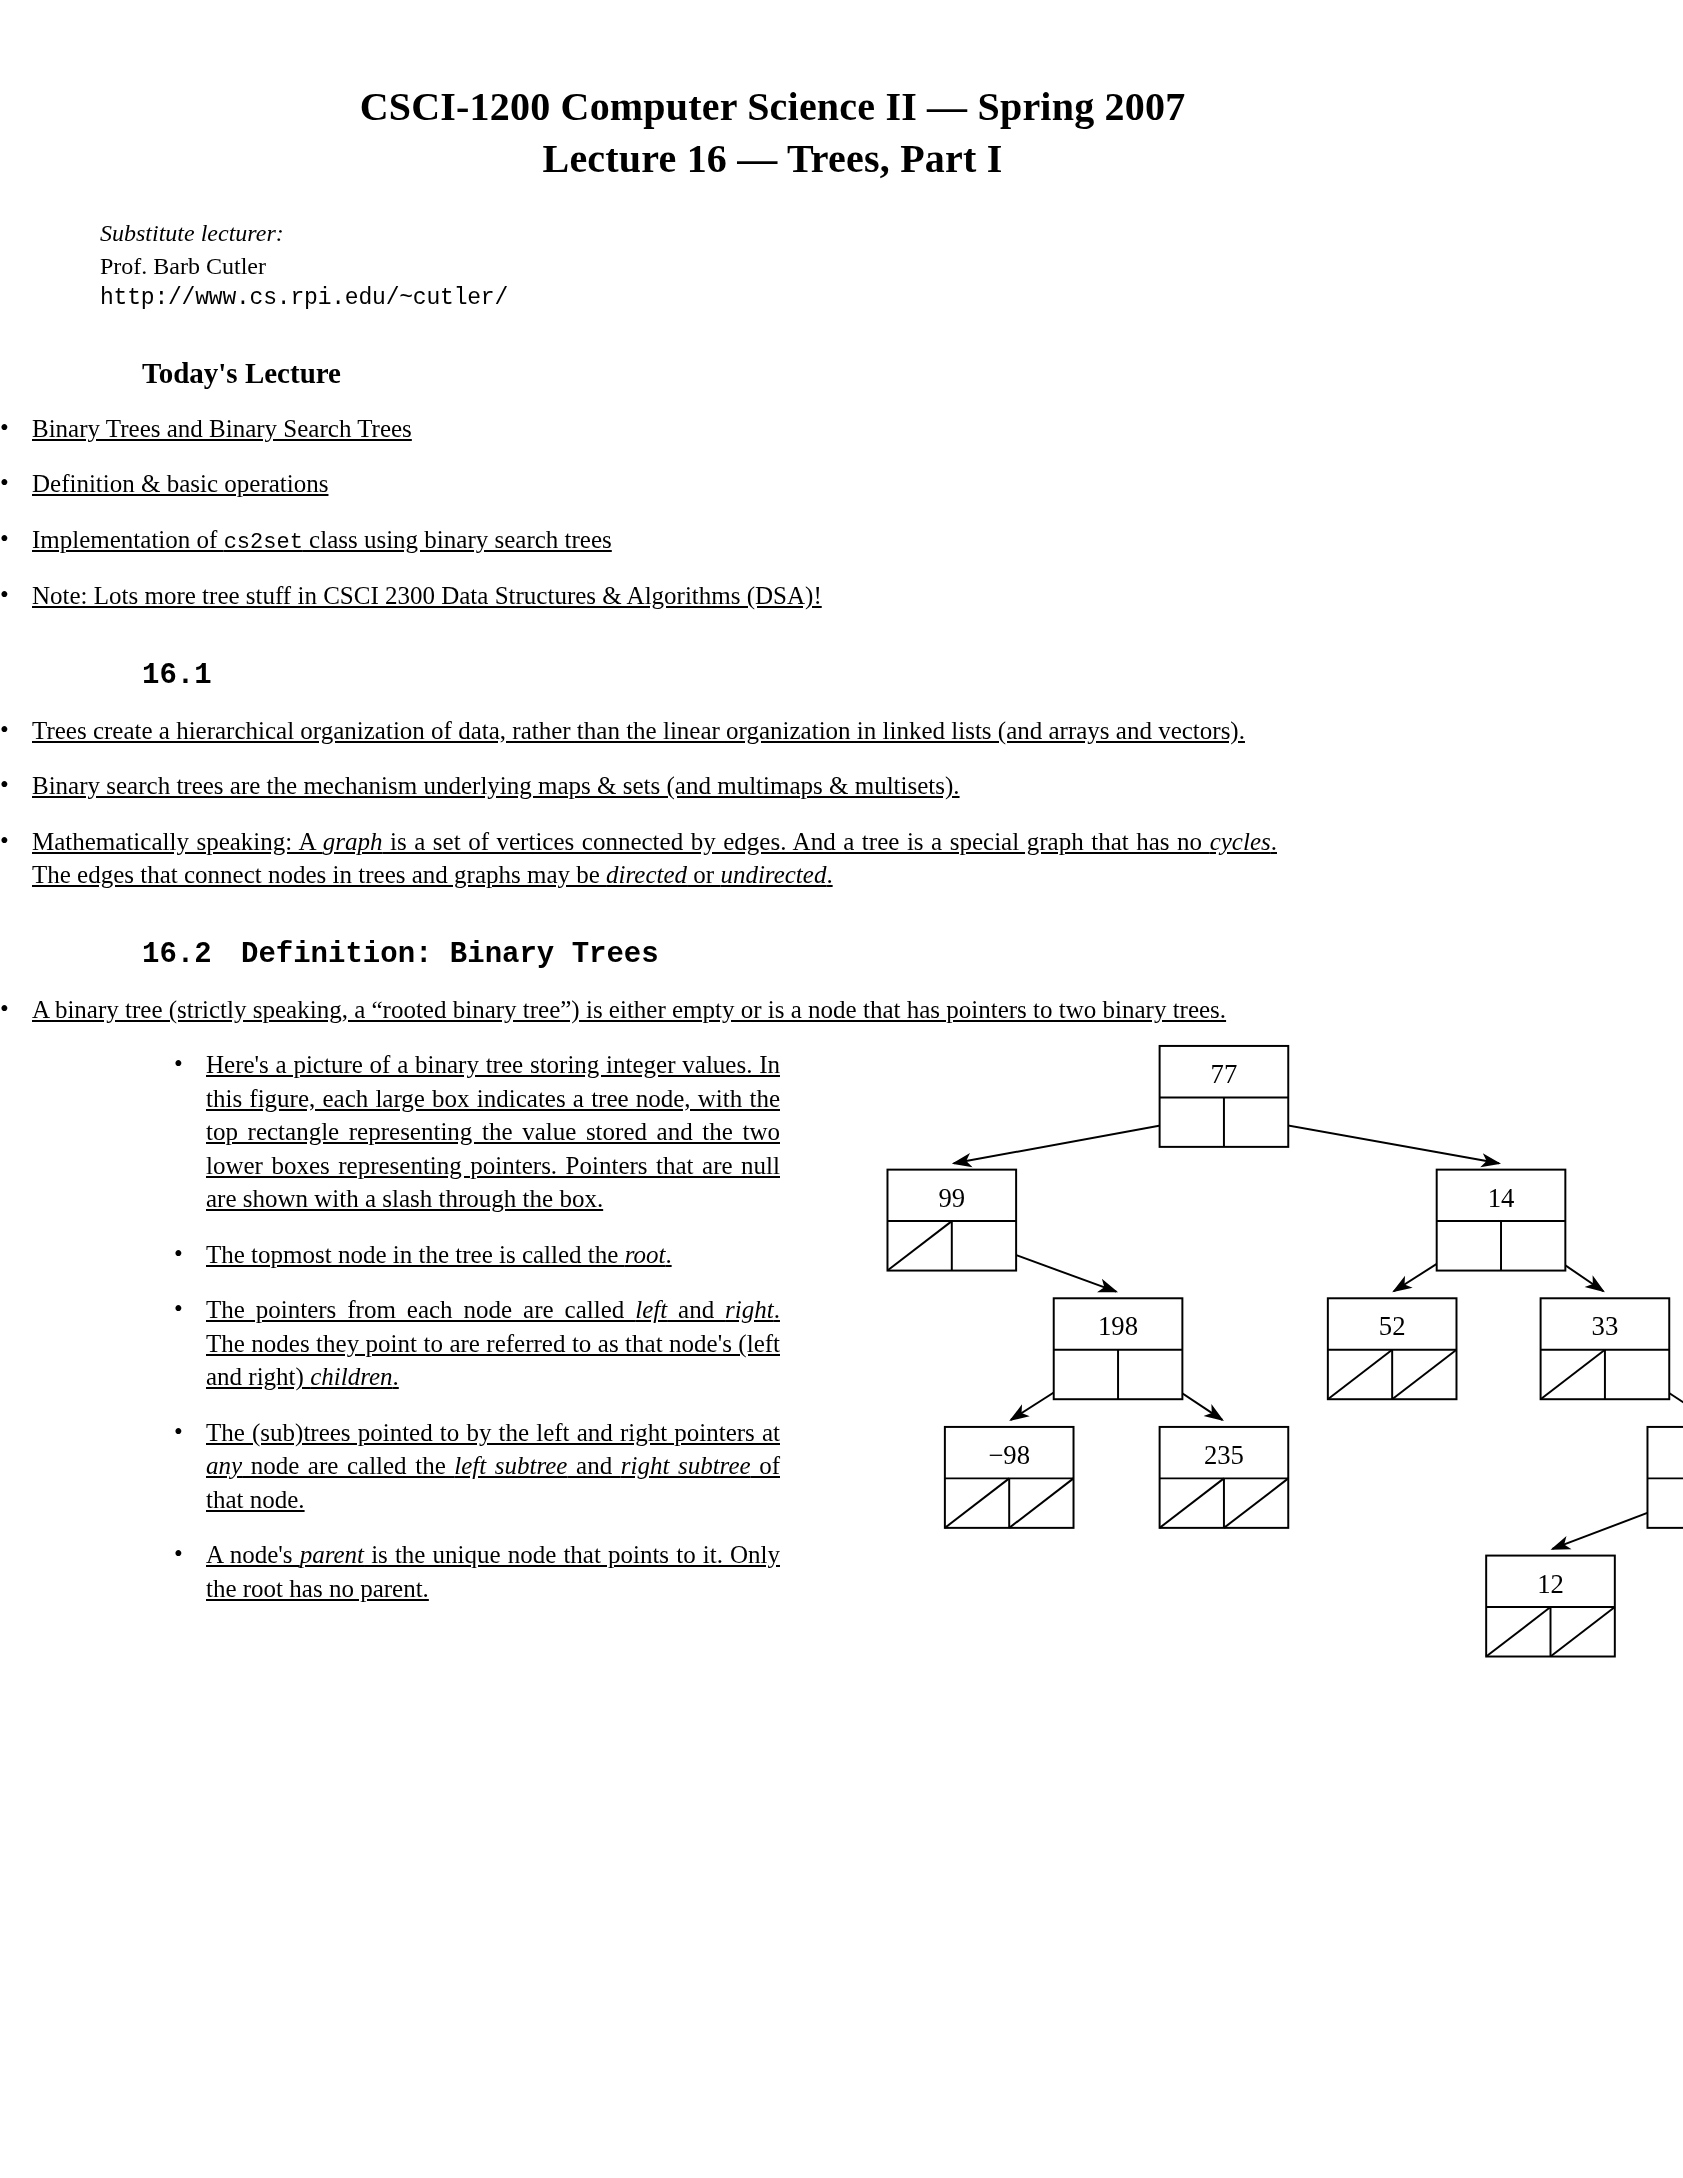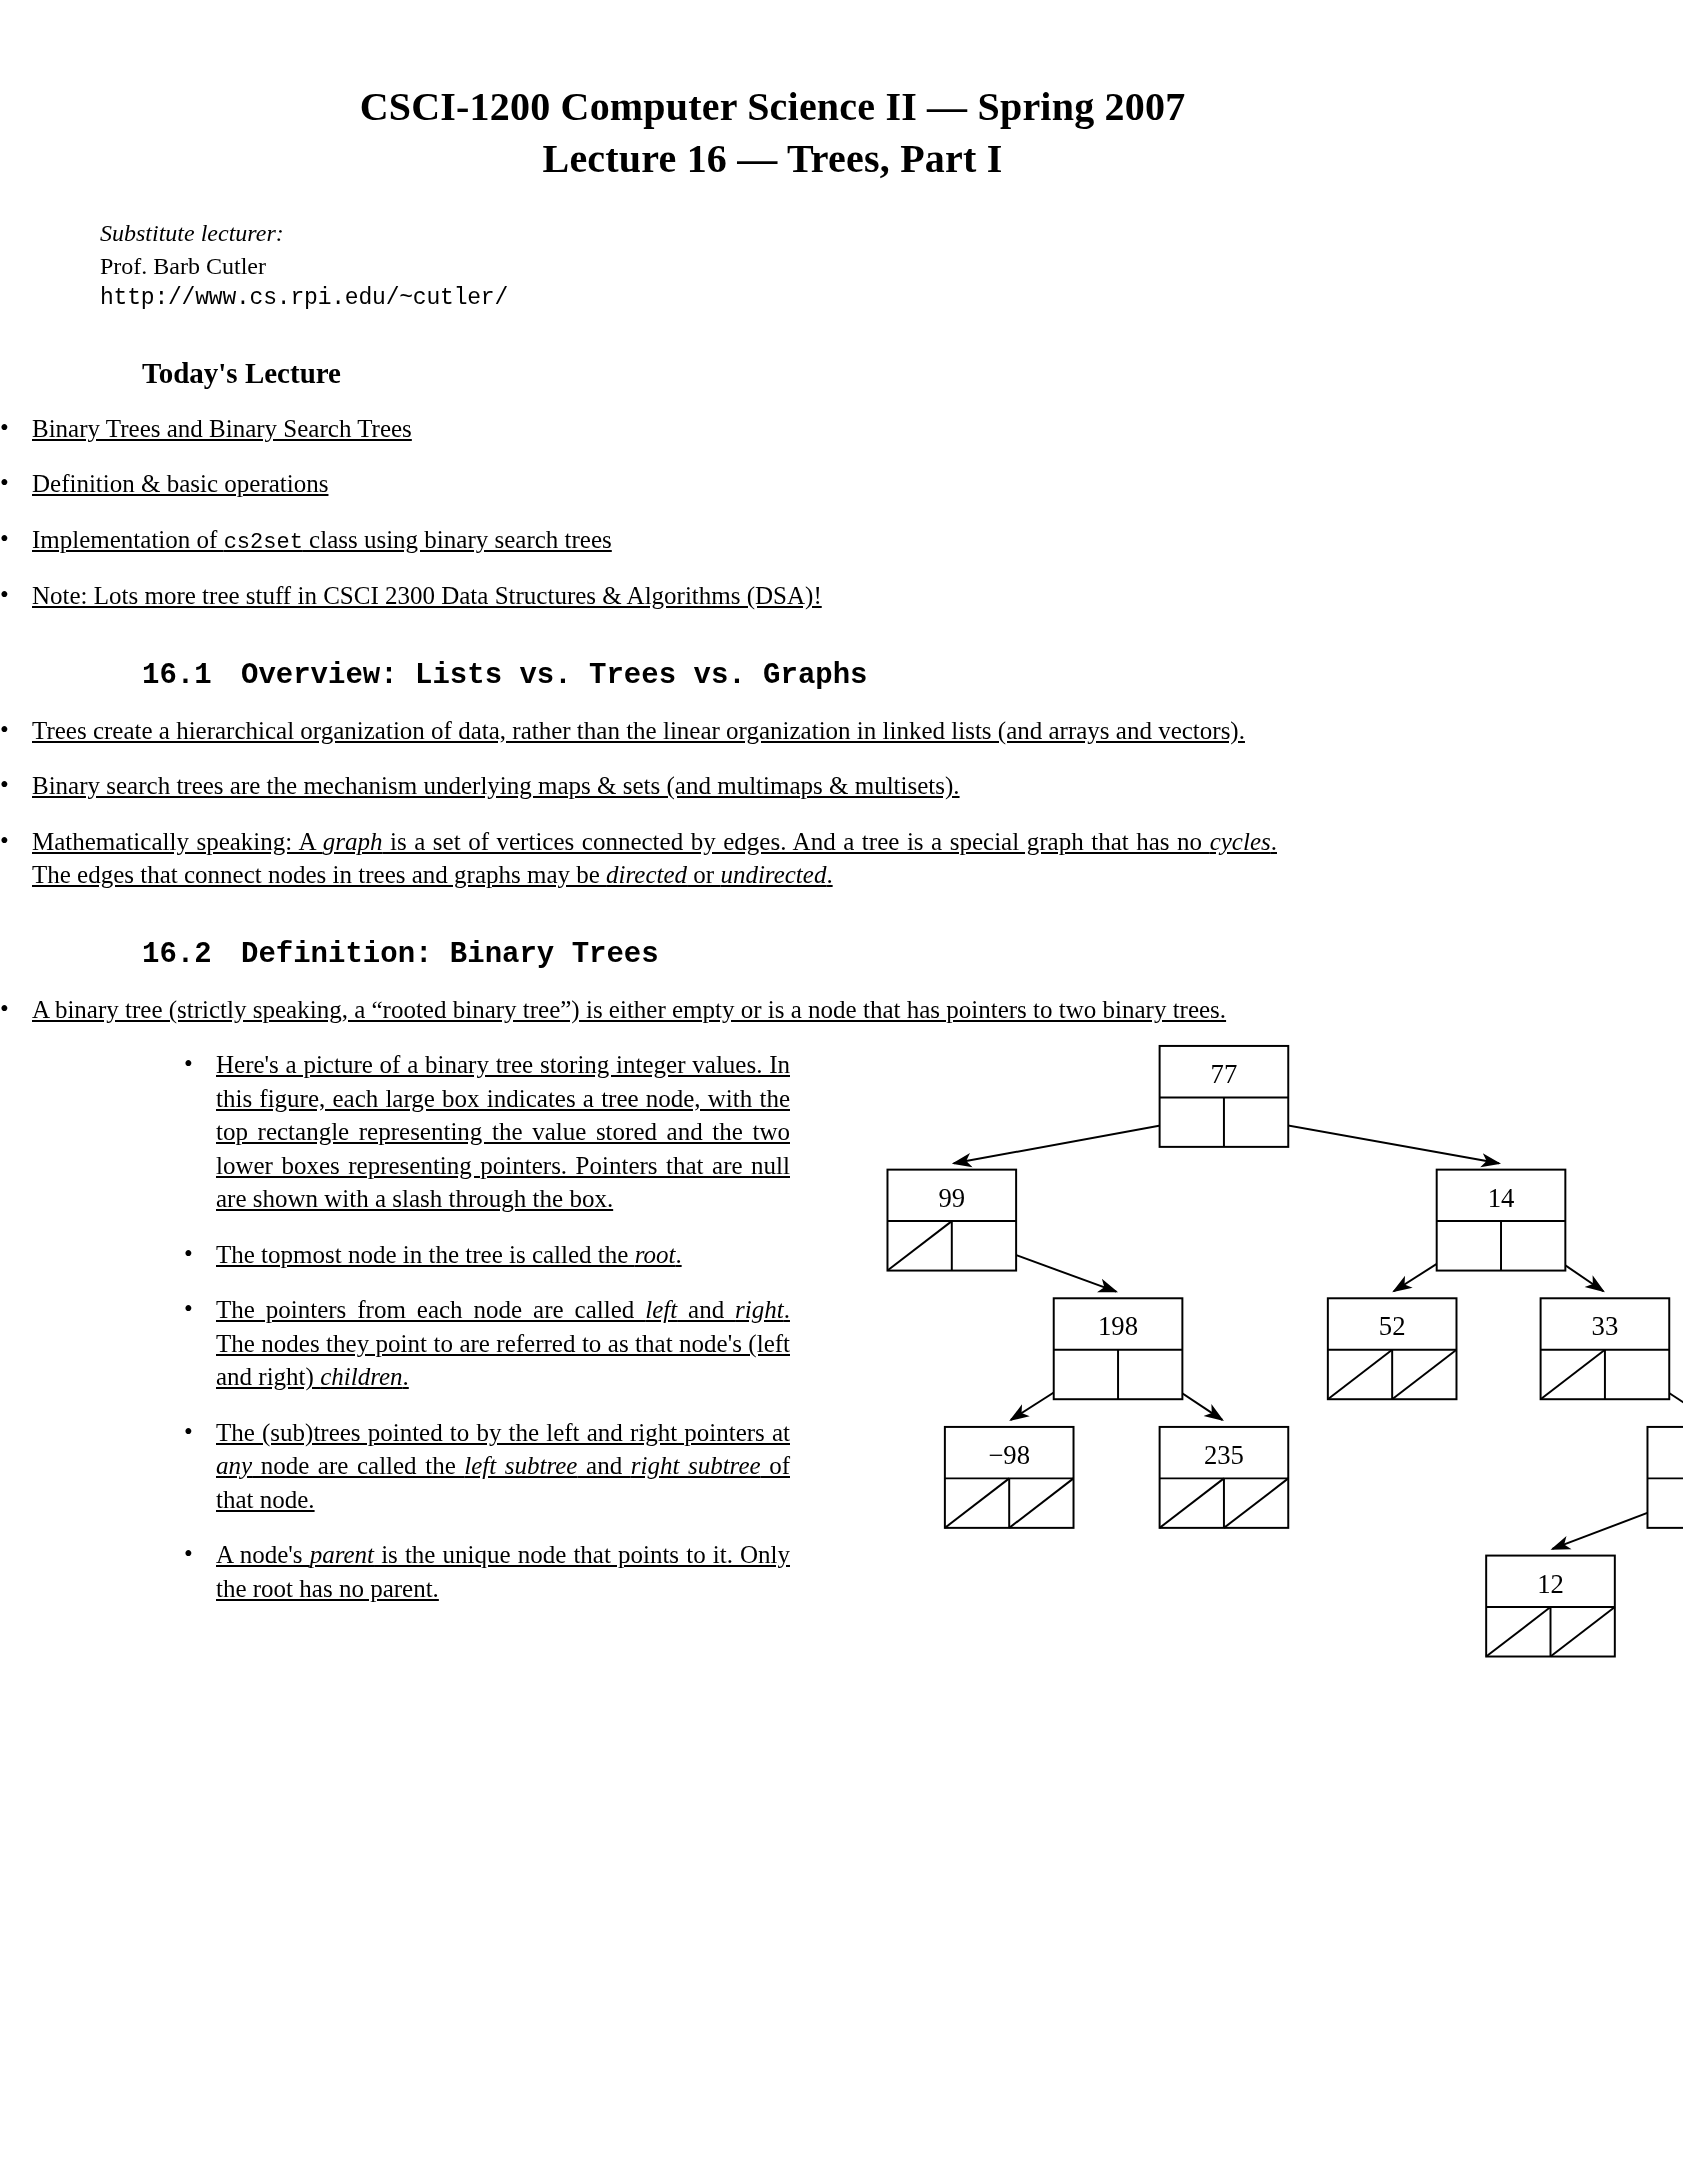--- a/index.html
+++ b/index.html
@@ -114,21 +114,21 @@
     font-size: 22px;
   }
 
   
   .cols {
     position: relative;
     margin-top: 0;
   }
   .col-text {
     position: absolute;
-    left: 184px;
+    left: 174px;
     top: 0;
     width: 606px;
   }
   .figure {
     position: absolute;
     left: 838px;
     top: 0;
     width: 634px;
     height: 723px;
     text-decoration: underline;
@@ -157,21 +157,20 @@
   <h2 class="section-title">Today's Lecture</h2>
   <ul class="bullets list-lecture tight" id="lecture-list">
       <li><span>Binary Trees and Binary Search Trees</span></li>
       <li><span>Definition &amp; basic operations</span></li>
       <li><span>Implementation of </span><span class="tt">cs2set</span><span> class using binary search trees</span></li>
       <li><span>Note: Lots more tree stuff in CSCI 2300 Data Structures &amp; Algorithms (DSA)!</span></li>
     </ul>
 
   <h2 class="numbered-section">
     <span class="secnum">16.1</span>
-    <span>Overview: Lists vs. Trees vs. Graphs</span>
   </h2>
   <ul class="bullets list-wide" id="list-161">
       <li><span>Trees create a hierarchical organization of data, rather than the linear organization in linked lists (and arrays and vectors).</span></li>
       <li><span>Binary search trees are the mechanism underlying maps &amp; sets (and multimaps &amp; multisets).</span></li>
       <li><span>Mathematically speaking: A </span><i>graph</i><span> is a set of vertices connected by edges. And a tree is a special graph that has no </span><i>cycles</i><span>. The edges that connect nodes in trees and graphs may be </span><i>directed</i><span> or </span><i>undirected</i><span>.</span></li>
     </ul>
 
   <h2 class="numbered-section">
     <span class="secnum">16.2</span>
     <span>Definition: Binary Trees</span>

